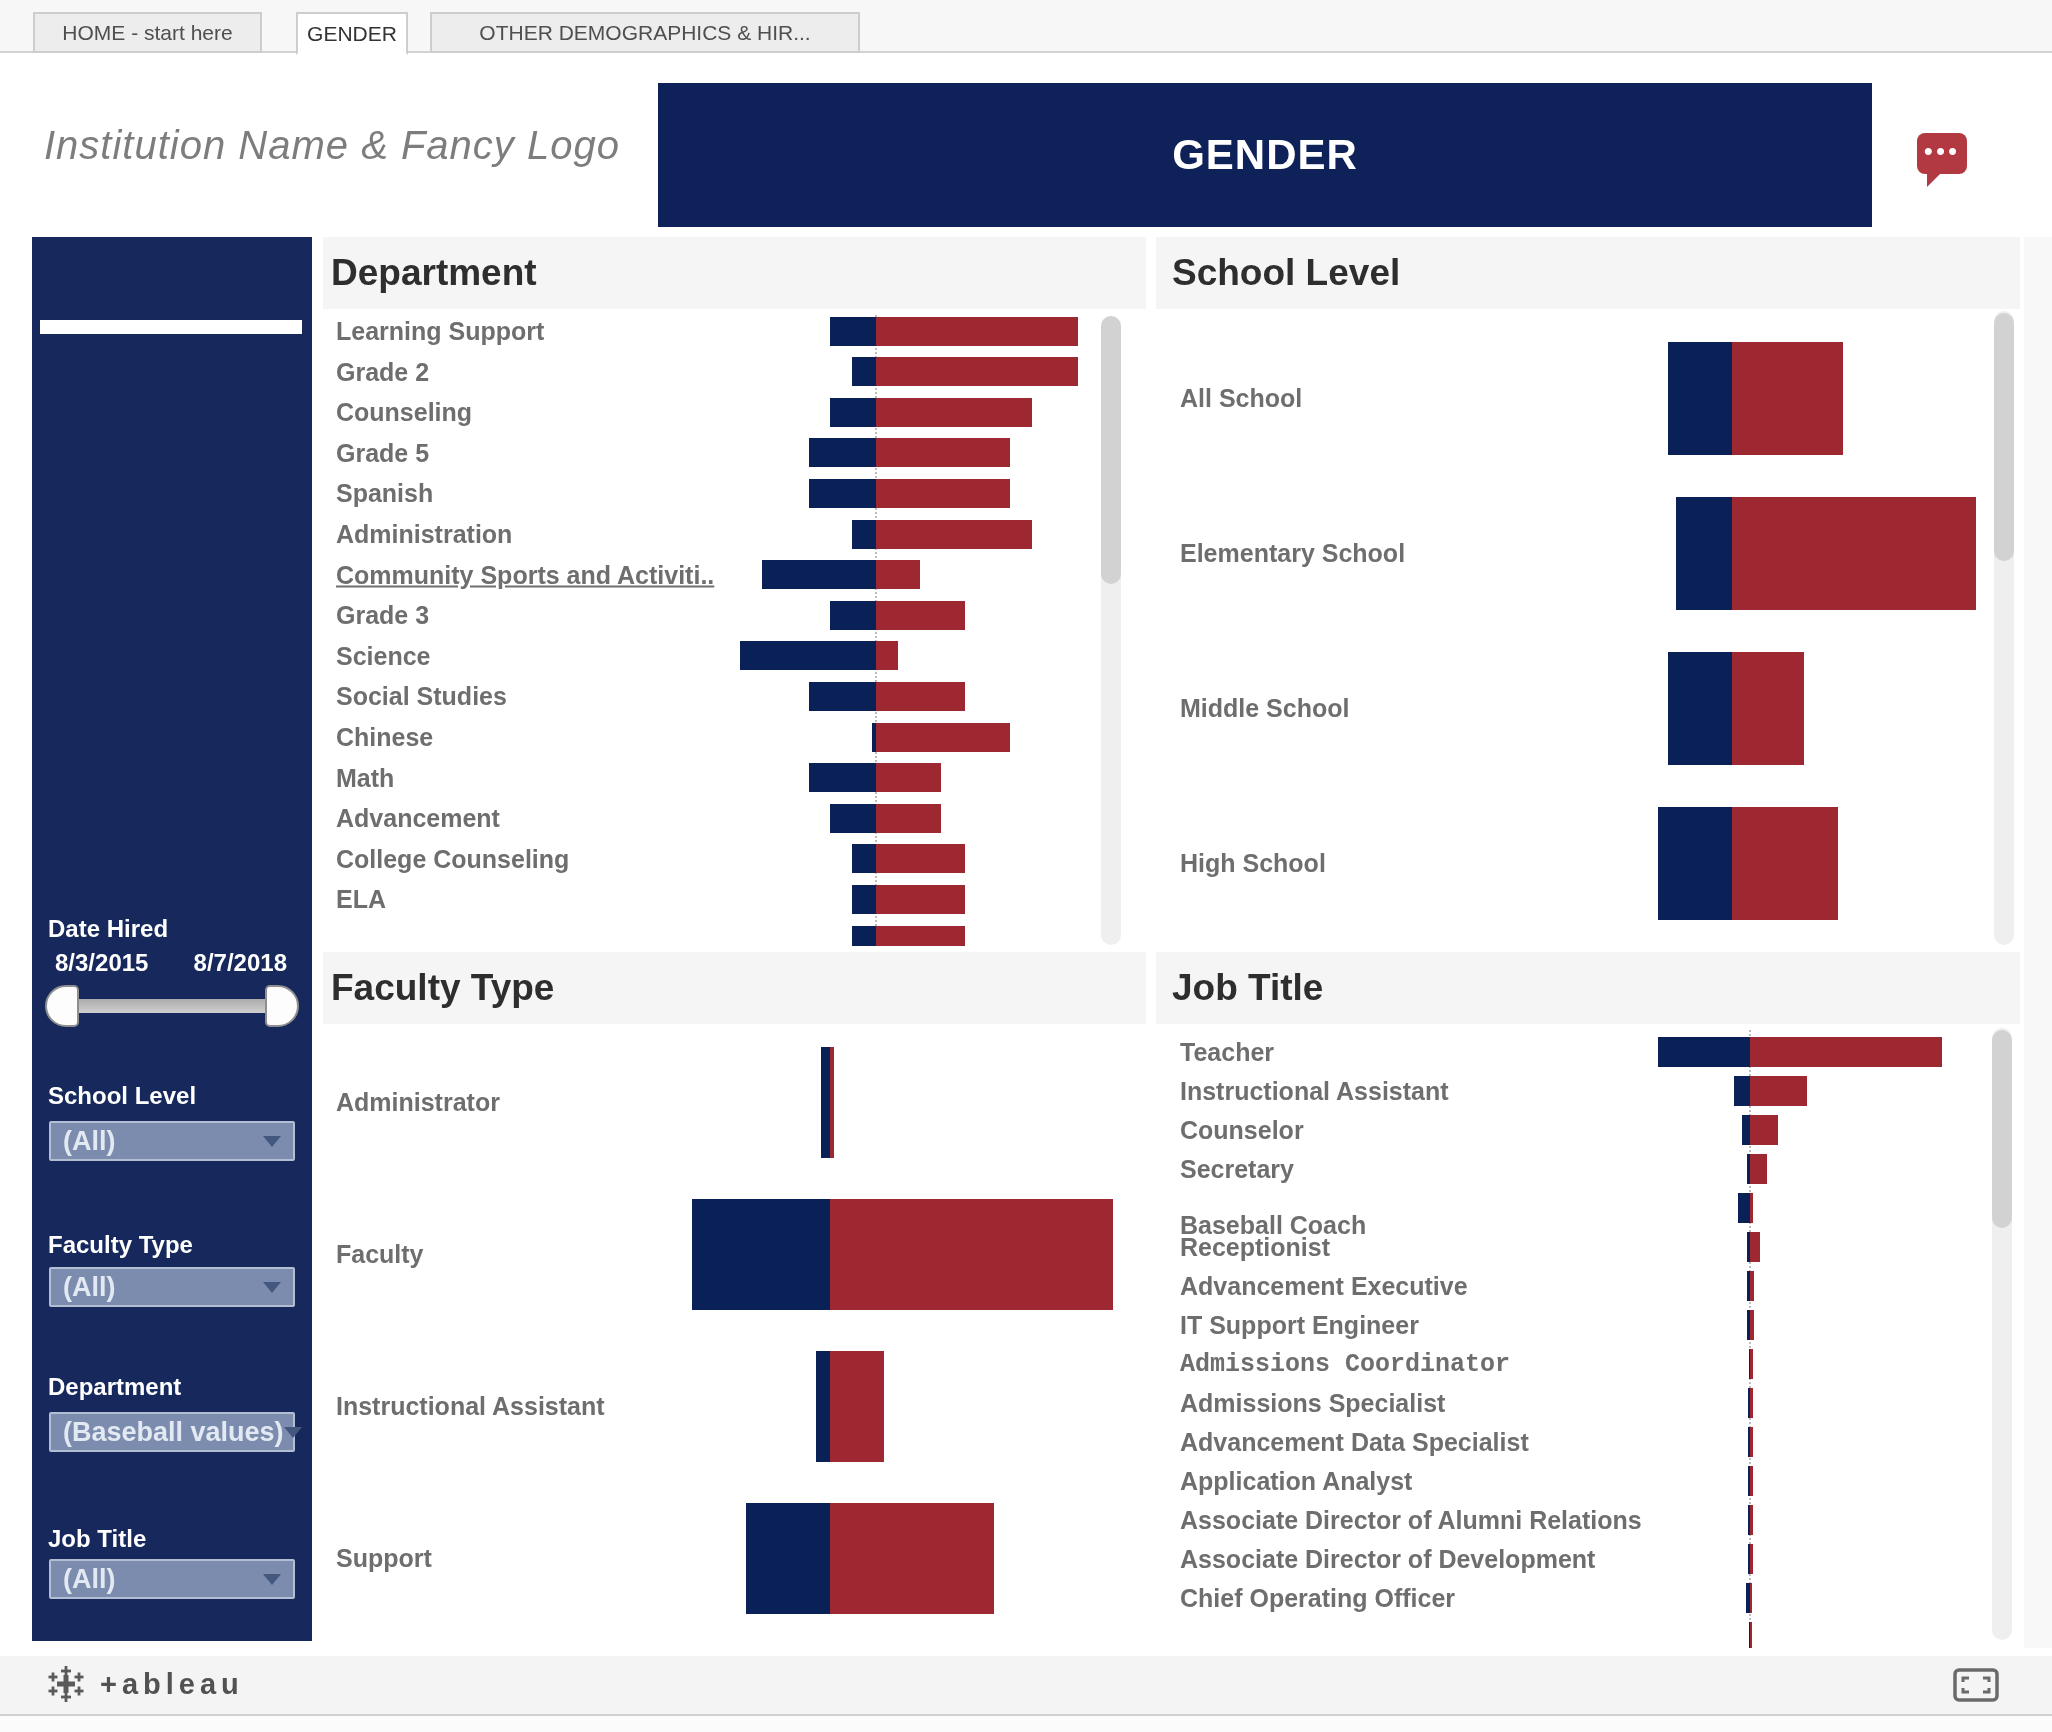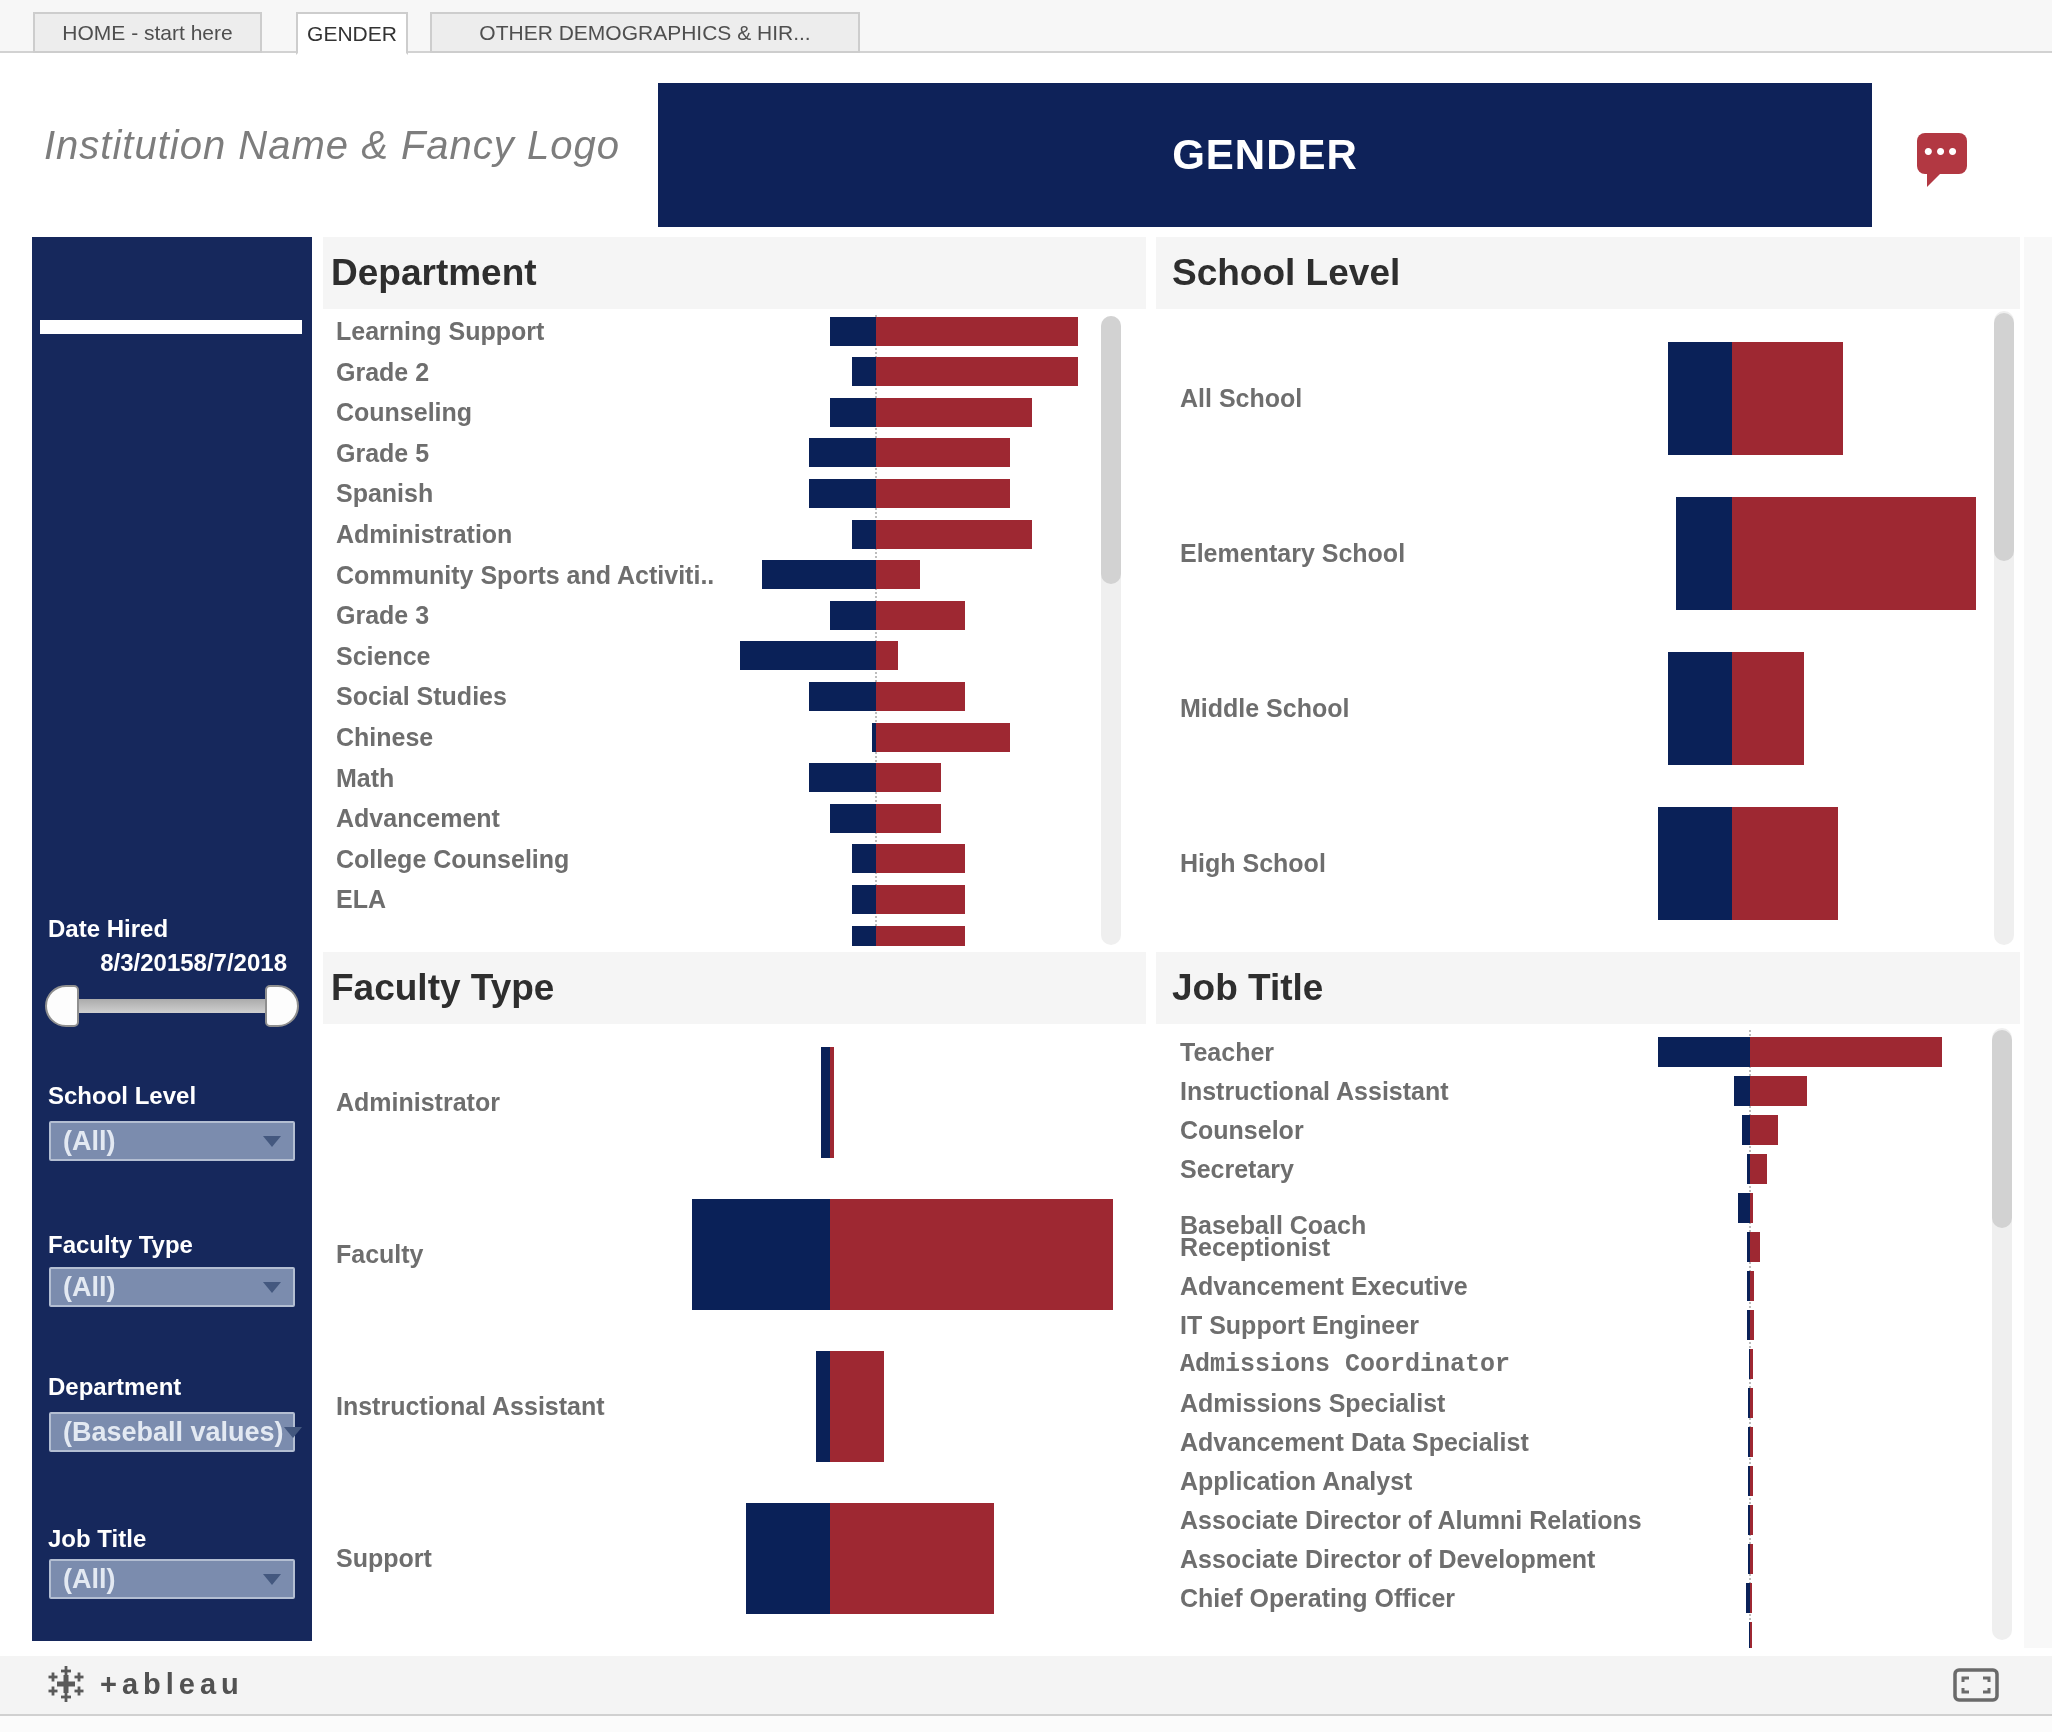--- a/index.html
+++ b/index.html
@@ -32,21 +32,21 @@
   #sidebar{left:32px;top:237px;width:280px;height:1404px;color:#fff;}
   #home-btn{position:absolute;left:8px;top:10px;width:262px;height:62px;background:rgba(255,255,255,0.06);
        display:flex;align-items:center;justify-content:center;font-size:30px;font-weight:bold;}
   #home-underline{position:absolute;left:8px;top:83px;width:262px;height:14px;background:#ffffff;}
   .side-label{position:absolute;left:16px;font-size:24px;font-weight:bold;white-space:nowrap;}
   .dropdown{position:absolute;left:17px;width:246px;height:40px;box-sizing:border-box;
        border:2px solid #b3bed2;background:#7b8cae;border-radius:2px;display:flex;align-items:center;}
   .dropdown .val{margin-left:12px;font-size:27px;color:#e3e9f2;font-weight:bold;flex:1;white-space:nowrap;}
   .dropdown .caret{width:0;height:0;border-left:9px solid transparent;border-right:9px solid transparent;
        border-top:11px solid #44587f;margin-right:12px;}
-  #dates{position:absolute;left:23px;top:712px;width:232px;display:flex;justify-content:flex-end;
+  #dates{position:absolute;left:23px;top:712px;width:232px;display:flex;justify-content:space-between;
        font-size:24px;font-weight:bold;}
   #slider{position:absolute;left:13px;top:748px;width:254px;height:42px;}
   #slider .track{position:absolute;left:12px;top:14px;width:230px;height:14px;border-radius:7px;
        background:linear-gradient(#ababab,#cfcfcf);}
   .handle{position:absolute;top:0;width:34px;height:42px;background:#fdfdfd;border:2px solid #8f8f8f;
        box-sizing:border-box;}
   #handle-left{left:0;border-radius:21px 5px 5px 21px;}
   #handle-right{right:0;border-radius:5px 21px 21px 5px;}
 
   
@@ -142,21 +142,21 @@
     <div class="bar" style="left: 553px; top: 160.7px; width: 156px; height: 29px; background: rgb(158, 40, 50);"></div>
     <div class="row-label" style="left: 13px; top: 215.8px;">Grade 5</div>
     <div class="bar" style="left: 486px; top: 201.3px; width: 67px; height: 29px; background: rgb(10, 33, 88);"></div>
     <div class="bar" style="left: 553px; top: 201.3px; width: 134px; height: 29px; background: rgb(158, 40, 50);"></div>
     <div class="row-label" style="left: 13px; top: 256.4px; text-align: center;">Spanish</div>
     <div class="bar" style="left: 486px; top: 241.9px; width: 67px; height: 29px; background: rgb(10, 33, 88);"></div>
     <div class="bar" style="left: 553px; top: 241.9px; width: 134px; height: 29px; background: rgb(158, 40, 50);"></div>
     <div class="row-label" style="left: 13px; top: 297px;">Administration</div>
     <div class="bar" style="left: 529px; top: 282.5px; width: 24px; height: 29px; background: rgb(10, 33, 88);"></div>
     <div class="bar" style="left: 553px; top: 282.5px; width: 156px; height: 29px; background: rgb(158, 40, 50);"></div>
-    <div class="row-label" style="left: 13px; top: 337.6px;">Community Sports and Activiti..</div>
+    <div class="row-label" style="left: 13px; top: 337.6px; text-decoration: underline;">Community Sports and Activiti..</div>
     <div class="bar" style="left: 439px; top: 323.1px; width: 114px; height: 29px; background: rgb(10, 33, 88);"></div>
     <div class="bar" style="left: 553px; top: 323.1px; width: 44px; height: 29px; background: rgb(158, 40, 50);"></div>
     <div class="row-label" style="left: 13px; top: 378.2px;">Grade 3</div>
     <div class="bar" style="left: 507px; top: 363.7px; width: 46px; height: 29px; background: rgb(10, 33, 88);"></div>
     <div class="bar" style="left: 553px; top: 363.7px; width: 89px; height: 29px; background: rgb(158, 40, 50);"></div>
     <div class="row-label" style="left: 13px; top: 418.8px;">Science</div>
     <div class="bar" style="left: 417px; top: 404.3px; width: 136px; height: 29px; background: rgb(10, 33, 88);"></div>
     <div class="bar" style="left: 553px; top: 404.3px; width: 22px; height: 29px; background: rgb(158, 40, 50);"></div>
     <div class="row-label" style="left: 13px; top: 459.4px;">Social Studies</div>
     <div class="bar" style="left: 486px; top: 444.9px; width: 67px; height: 29px; background: rgb(10, 33, 88);"></div>

